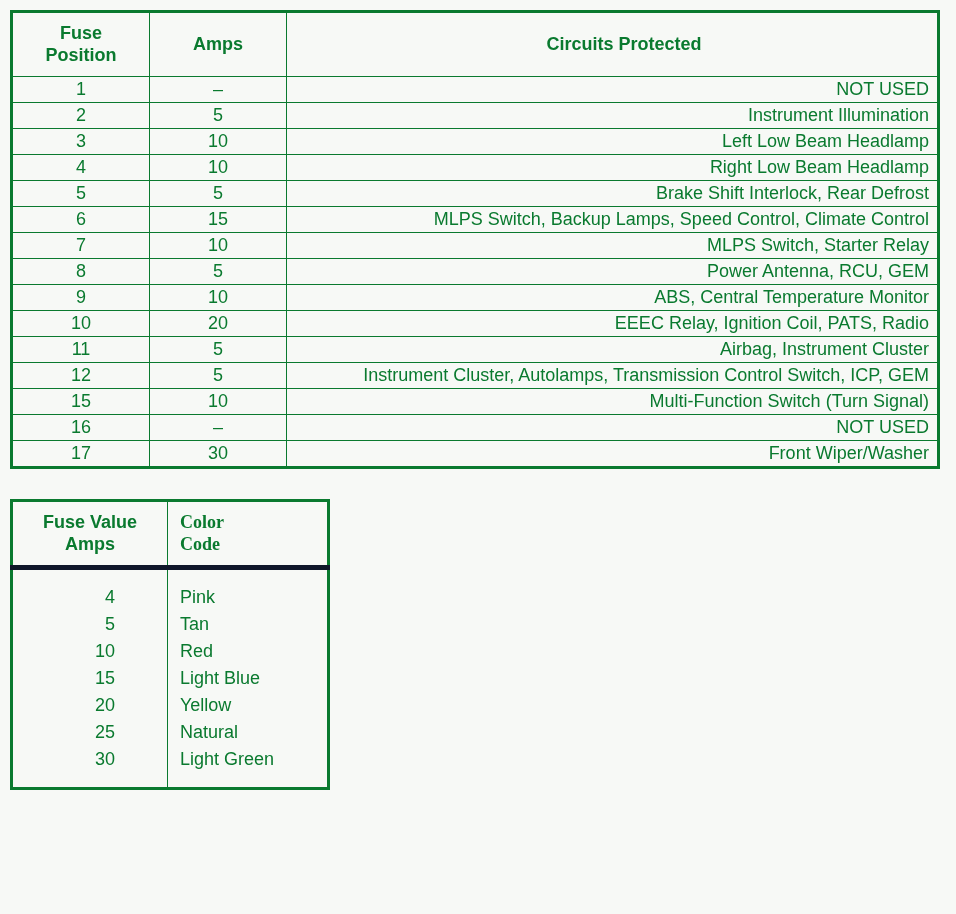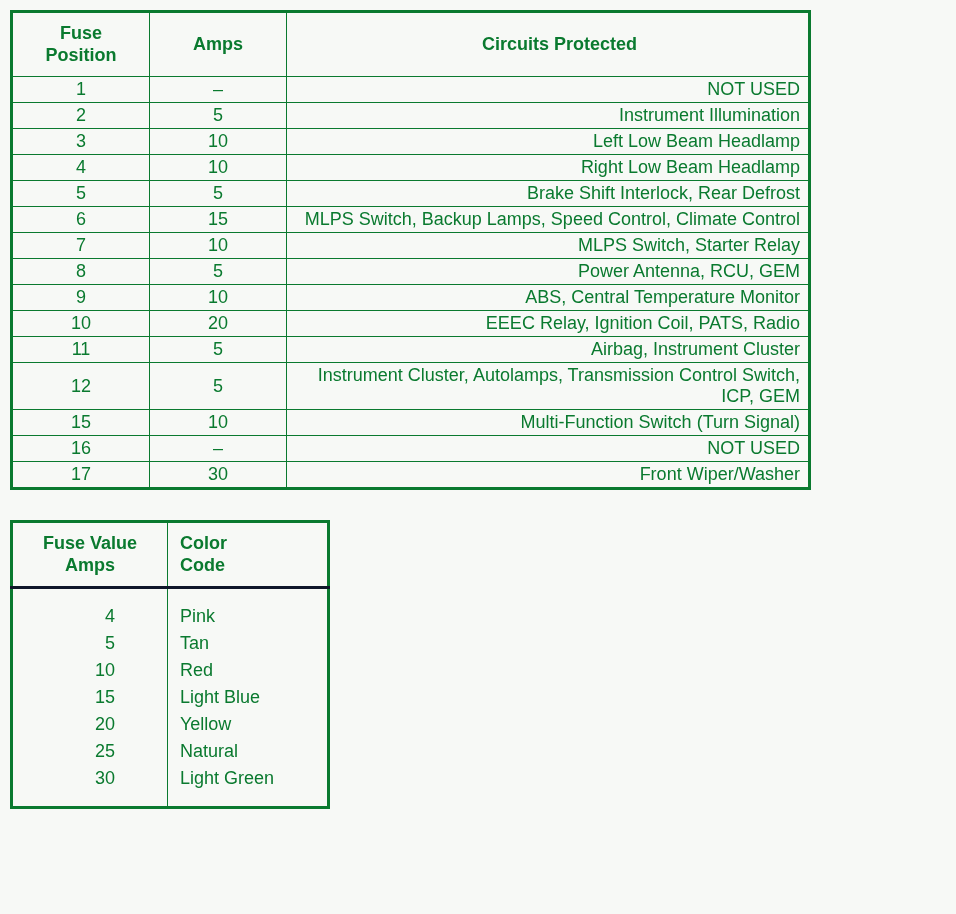--- a/index.html
+++ b/index.html
@@ -9,21 +9,21 @@
     font-family: Arial, Helvetica, sans-serif;
     color: #0a7a2f;
     width: 956px;
     box-sizing: border-box;
   }
   table {
     border-collapse: collapse;
     background: #f7f9f6;
   }
   .main-table {
-    width: 801px;
+    width: 930px;
     border: 3px solid #0a7a2f;
     margin-bottom: 30px;
   }
   .main-table th, .main-table td {
     border: 1px solid #0a7a2f;
     font-size: 18px;
     padding: 2px 8px;
     vertical-align: middle;
   }
   .main-table th {
@@ -48,29 +48,30 @@
     border: 3px solid #0a7a2f;
   }
   .color-table th, .color-table td {
     font-size: 18px;
     padding: 10px 12px;
     vertical-align: top;
     line-height: 1.2;
   }
   .color-table th {
     font-weight: bold;
-    border-bottom: 3px solid #0f172a;
+    border-bottom: 5px solid #0f172a;
   }
   .color-table th:first-child {
     text-align: center;
     border-right: 1px solid #0a7a2f;
     width: 130px;
   }
   .color-table th:last-child {
     text-align: left;
+    font-family: Liberation Serif, serif;
   }
   .color-table td {
     padding-top: 14px;
     padding-bottom: 14px;
   }
   .color-table td:first-child {
     text-align: center;
     border-right: 1px solid #0a7a2f;
   }
   .color-list {

